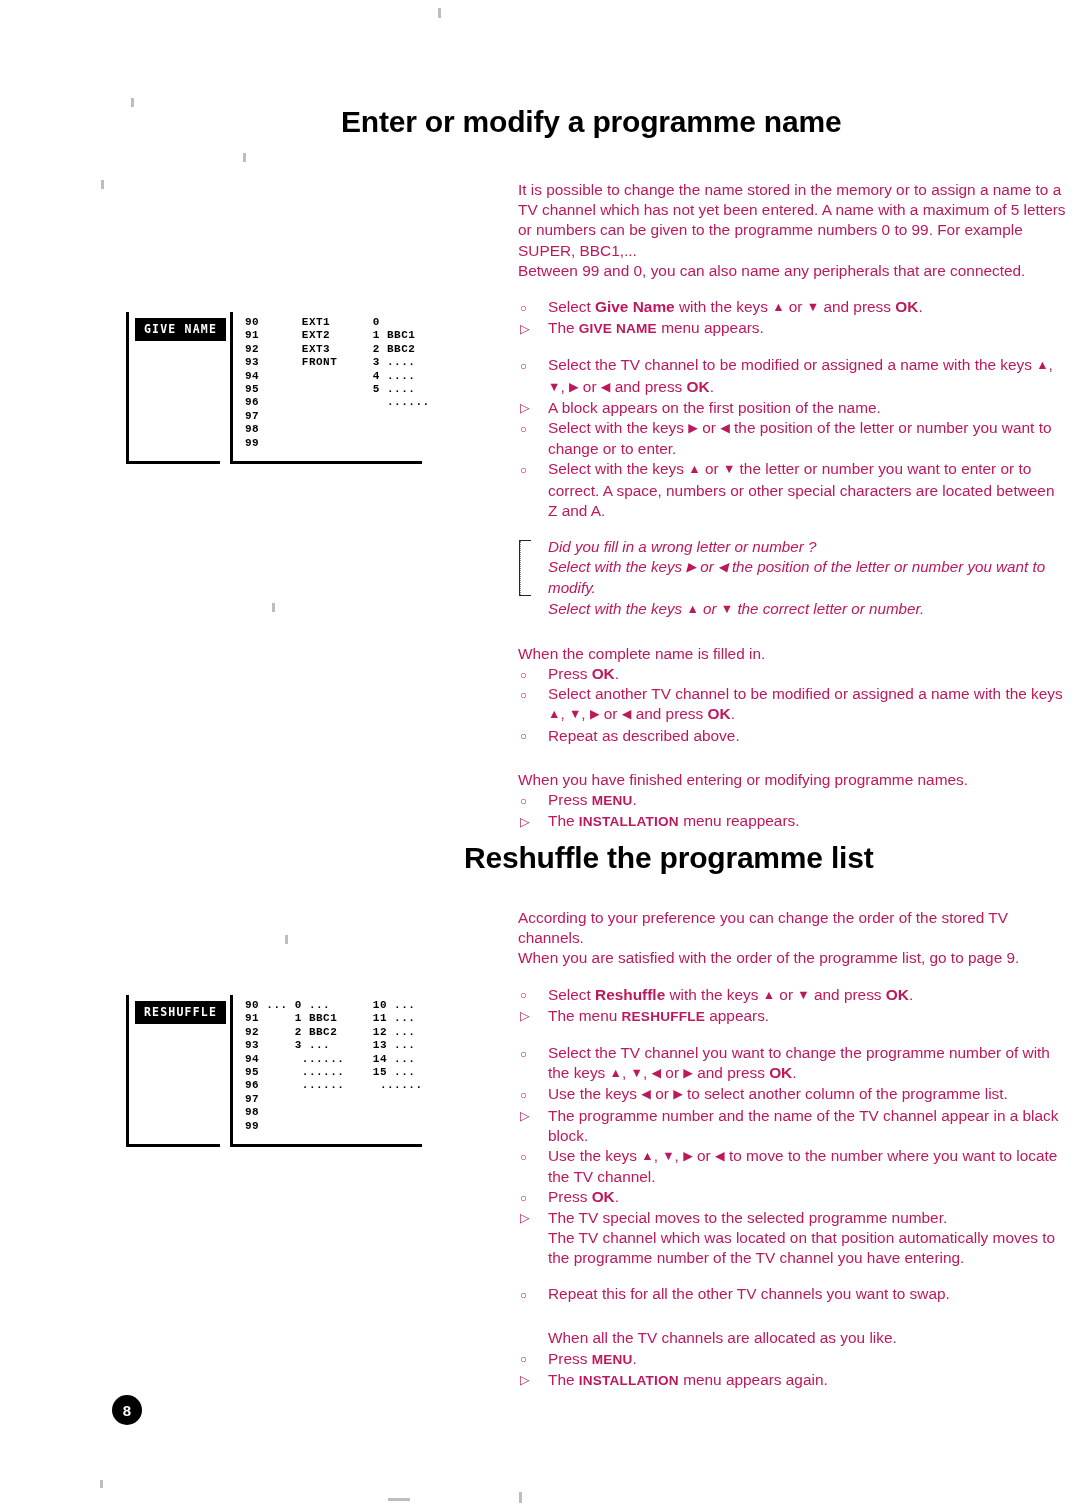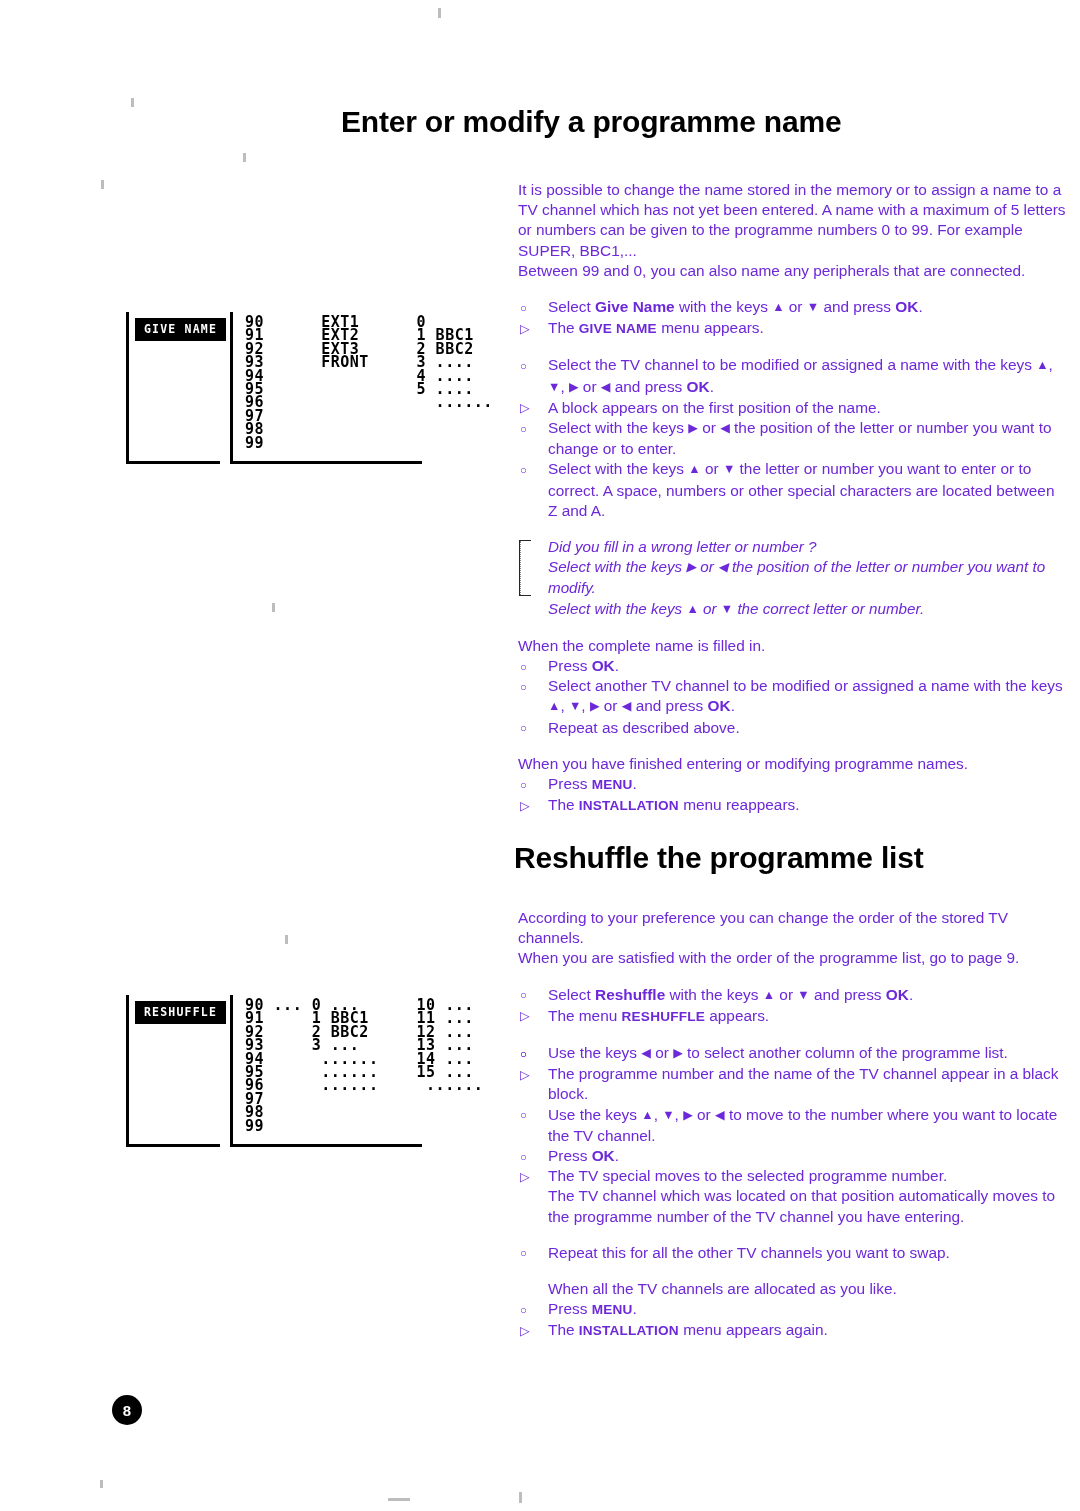--- a/index.html
+++ b/index.html
@@ -27,38 +27,38 @@
     margin: 0;
     font-family: "Liberation Sans", sans-serif;
     font-weight: bold;
     font-size: 30px;
     letter-spacing: -0.2px;
     line-height: 1.05;
     white-space: nowrap;
     color: #000;
   }
   #heading-give-name { left: 341px; top: 106px; }
-  #heading-reshuffle { left: 514px; top: 842px; }
+  #heading-reshuffle { left: 464px; top: 842px; }
 
   
   .text-col {
     position: absolute;
     left: 518px;
     width: 548px;
     font-size: 15.4px;
     line-height: 20.2px;
-    color: #6d28d9;
+    color: #be185d;
   }
   #col-give-name { top: 180px; }
   #col-reshuffle { top: 908px; }
 
   .para {
     margin: 0 0 0 0;
   }
-  .para.gap-before { margin-top: 16px; }
+  .para.gap-before { margin-top: 24px; }
 
   b, .b { font-weight: bold; }
   .smallcaps {
     font-weight: bold;
     font-size: 13.6px;
     letter-spacing: 0.2px;
   }
 
   
   ul.steps {
@@ -160,25 +160,26 @@
     letter-spacing: 1.2px;
     padding: 4px 9px 5px 9px;
     white-space: nowrap;
   }
 
   .tv-rows {
     position: absolute;
     left: 12px;
     top: 4px;
     right: 2px;
-    font-size: 15px;
+    font-size: 11px;
     line-height: 13.4px;
     font-weight: bold;
     letter-spacing: 0.5px;
     white-space: pre;
+    font-family: Liberation Mono, monospace;
   }
   .tv-rows .row { display: block; }
 
   
   .page-number {
     position: absolute;
     left: 112px;
     top: 1395px;
     width: 30px;
     height: 30px;
@@ -266,21 +267,21 @@
 
   <div class="text-col" id="col-reshuffle">
     <p class="para">According to your preference you can change the order of the stored TV channels.</p>
     <p class="para">When you are satisfied with the order of the programme list, go to page 9.</p>
 
     <ul class="steps gap-before" id="rs-steps-1">
         <li><span class="marker circle">○</span><span>Select <b>Reshuffle</b> with the keys <span class="arrowkey">▲</span> or <span class="arrowkey">▼</span> and press <b>OK</b>.</span></li>
         <li><span class="marker tri">▷</span><span>The menu <span class="smallcaps">RESHUFFLE</span> appears.</span></li>
       </ul>
     <ul class="steps gap-before" id="rs-steps-2">
-        <li><span class="marker circle">○</span></li>
+        <li><span class="marker circle">○</span><span>Select the TV channel you want to change the programme number of with the keys <span class="arrowkey">▲</span>, <span class="arrowkey">▼</span>, <span class="arrowkey">◀</span> or <span class="arrowkey">▶</span> and press <b>OK</b>.</span></li>
         <li><span class="marker circle">○</span><span>Use the keys <span class="arrowkey">◀</span> or <span class="arrowkey">▶</span> to select another column of the programme list.</span></li>
         <li><span class="marker tri">▷</span><span>The programme number and the name of the TV channel appear in a black block.</span></li>
         <li><span class="marker circle">○</span><span>Use the keys <span class="arrowkey">▲</span>, <span class="arrowkey">▼</span>, <span class="arrowkey">▶</span> or <span class="arrowkey">◀</span> to move to the number where you want to locate the TV channel.</span></li>
         <li><span class="marker circle">○</span><span>Press <b>OK</b>.</span></li>
         <li><span class="marker tri">▷</span><span>The TV special moves to the selected programme number.</span></li>
       </ul>
 
     <p class="para" style="padding-left:30px">The TV channel which was located on that position automatically moves to the programme number of the TV channel you have entering.</p>
 
     <ul class="steps gap-before" id="rs-steps-3">

